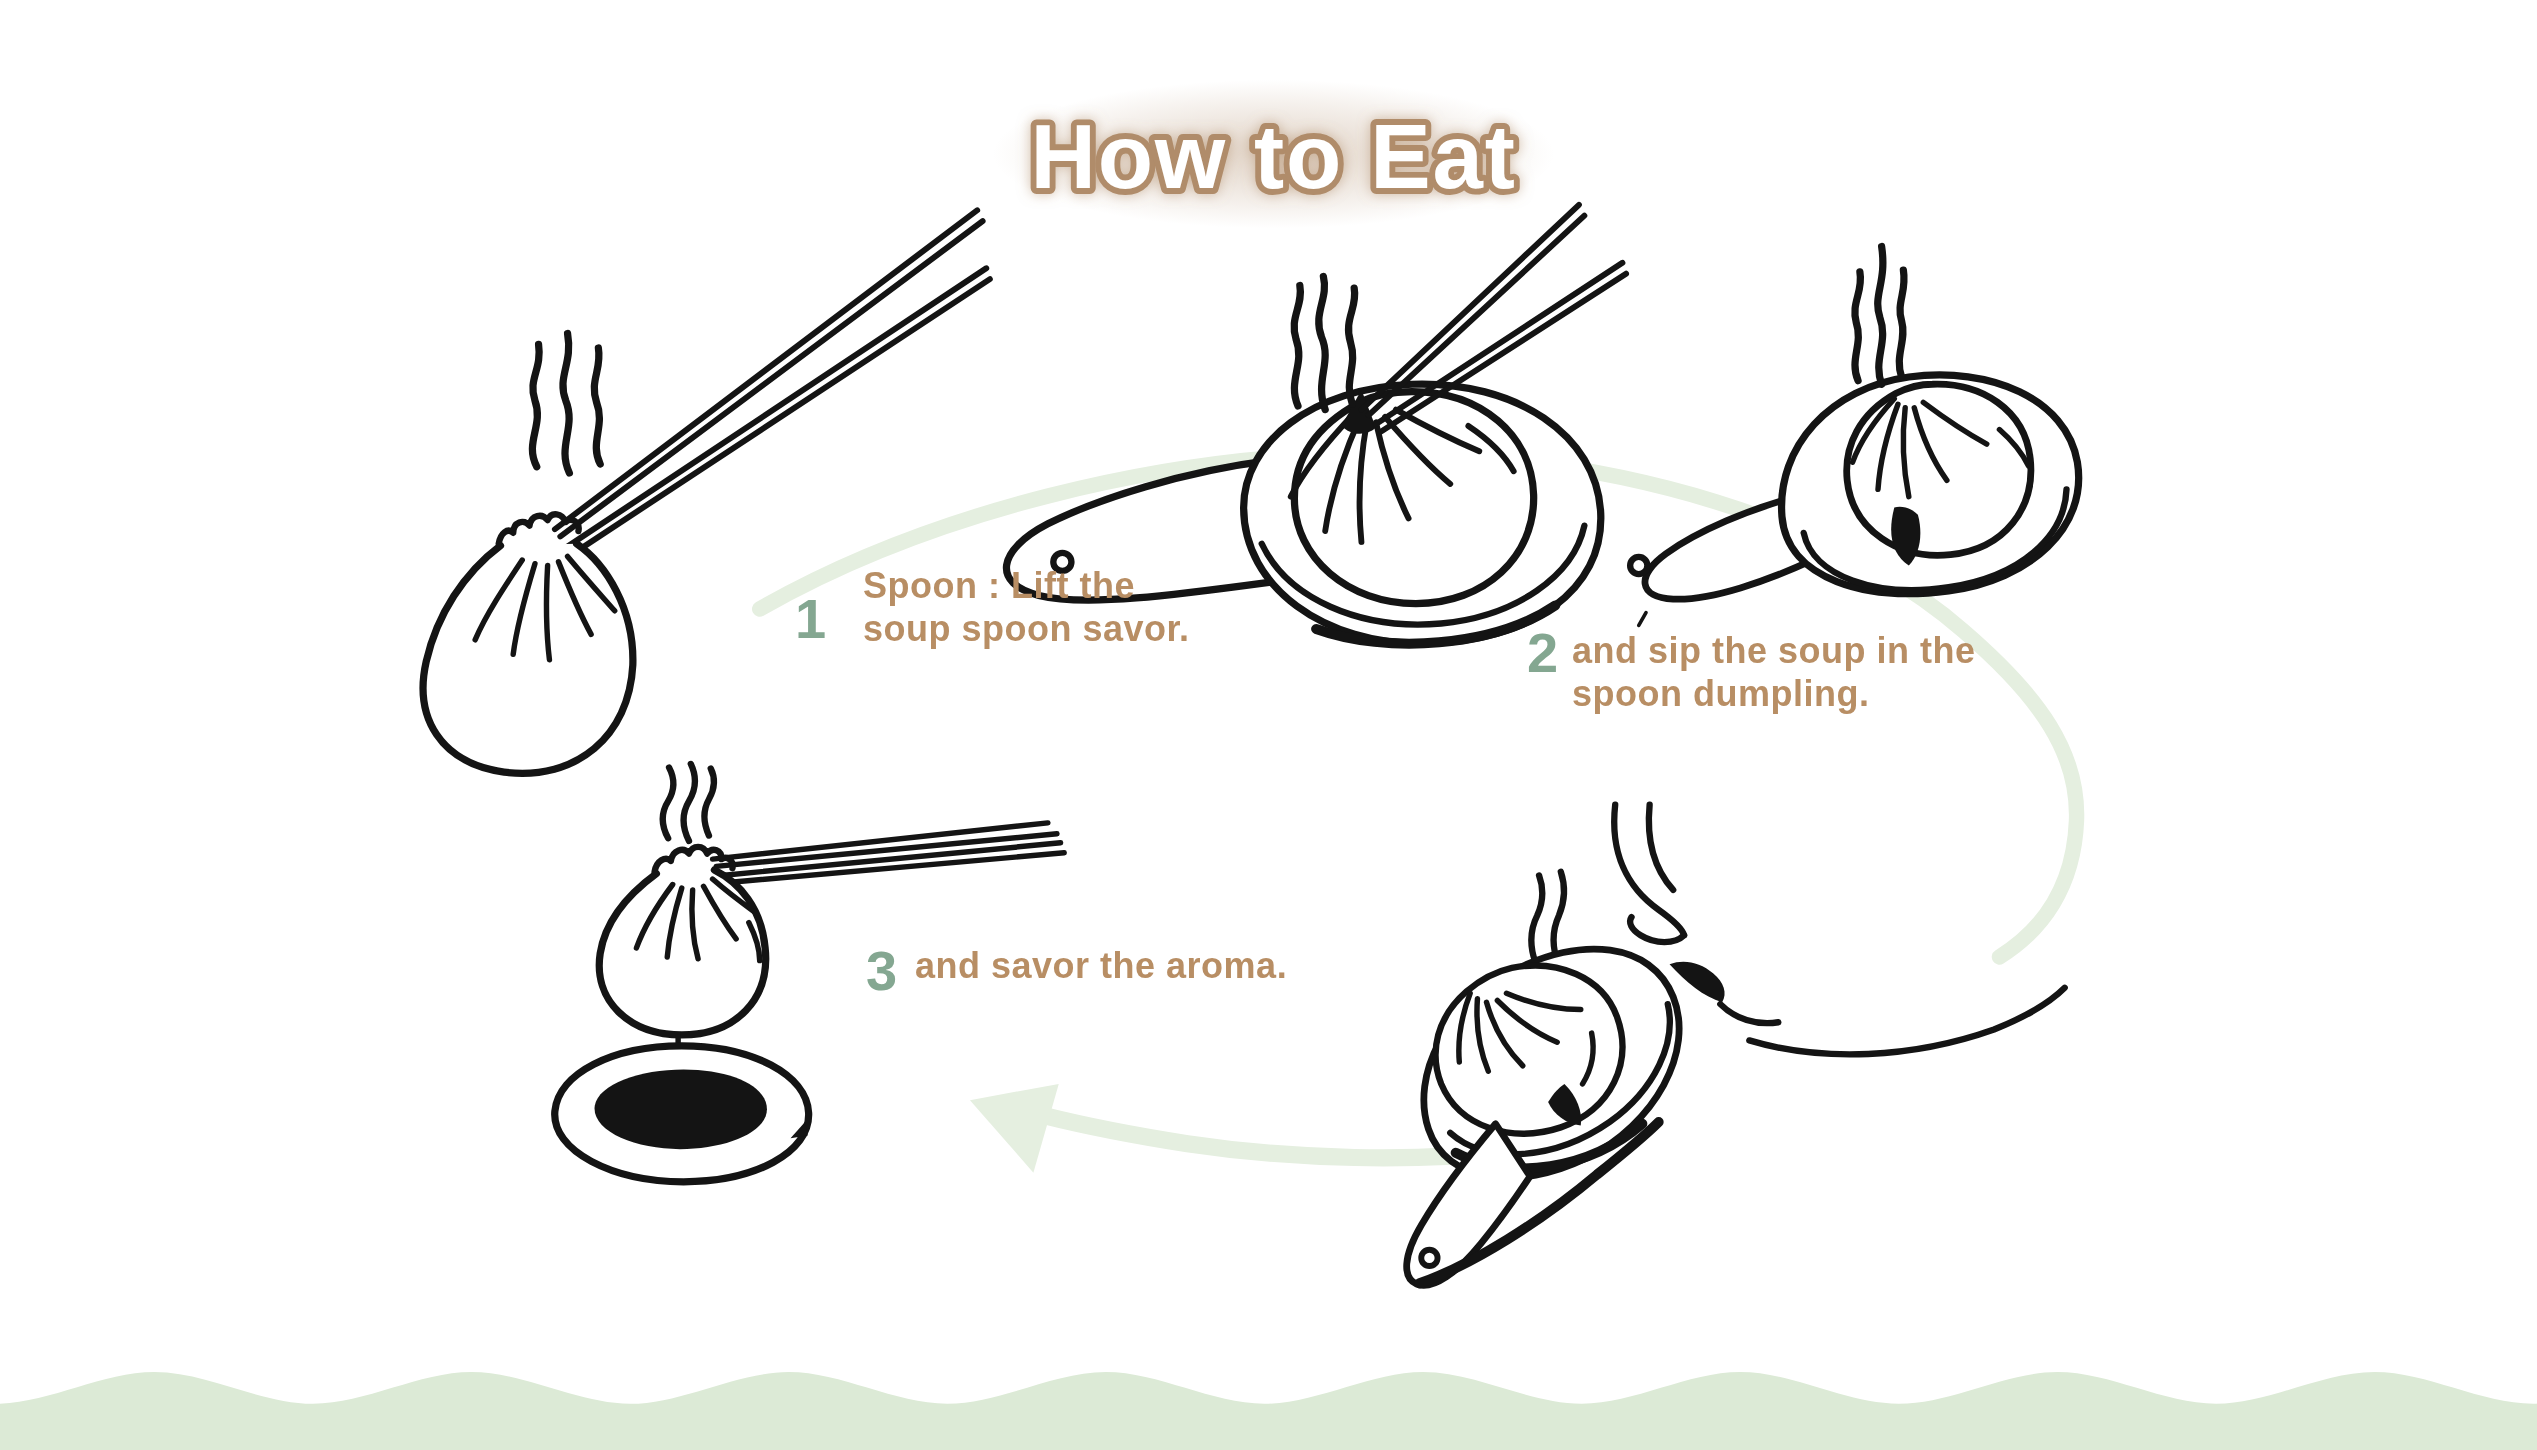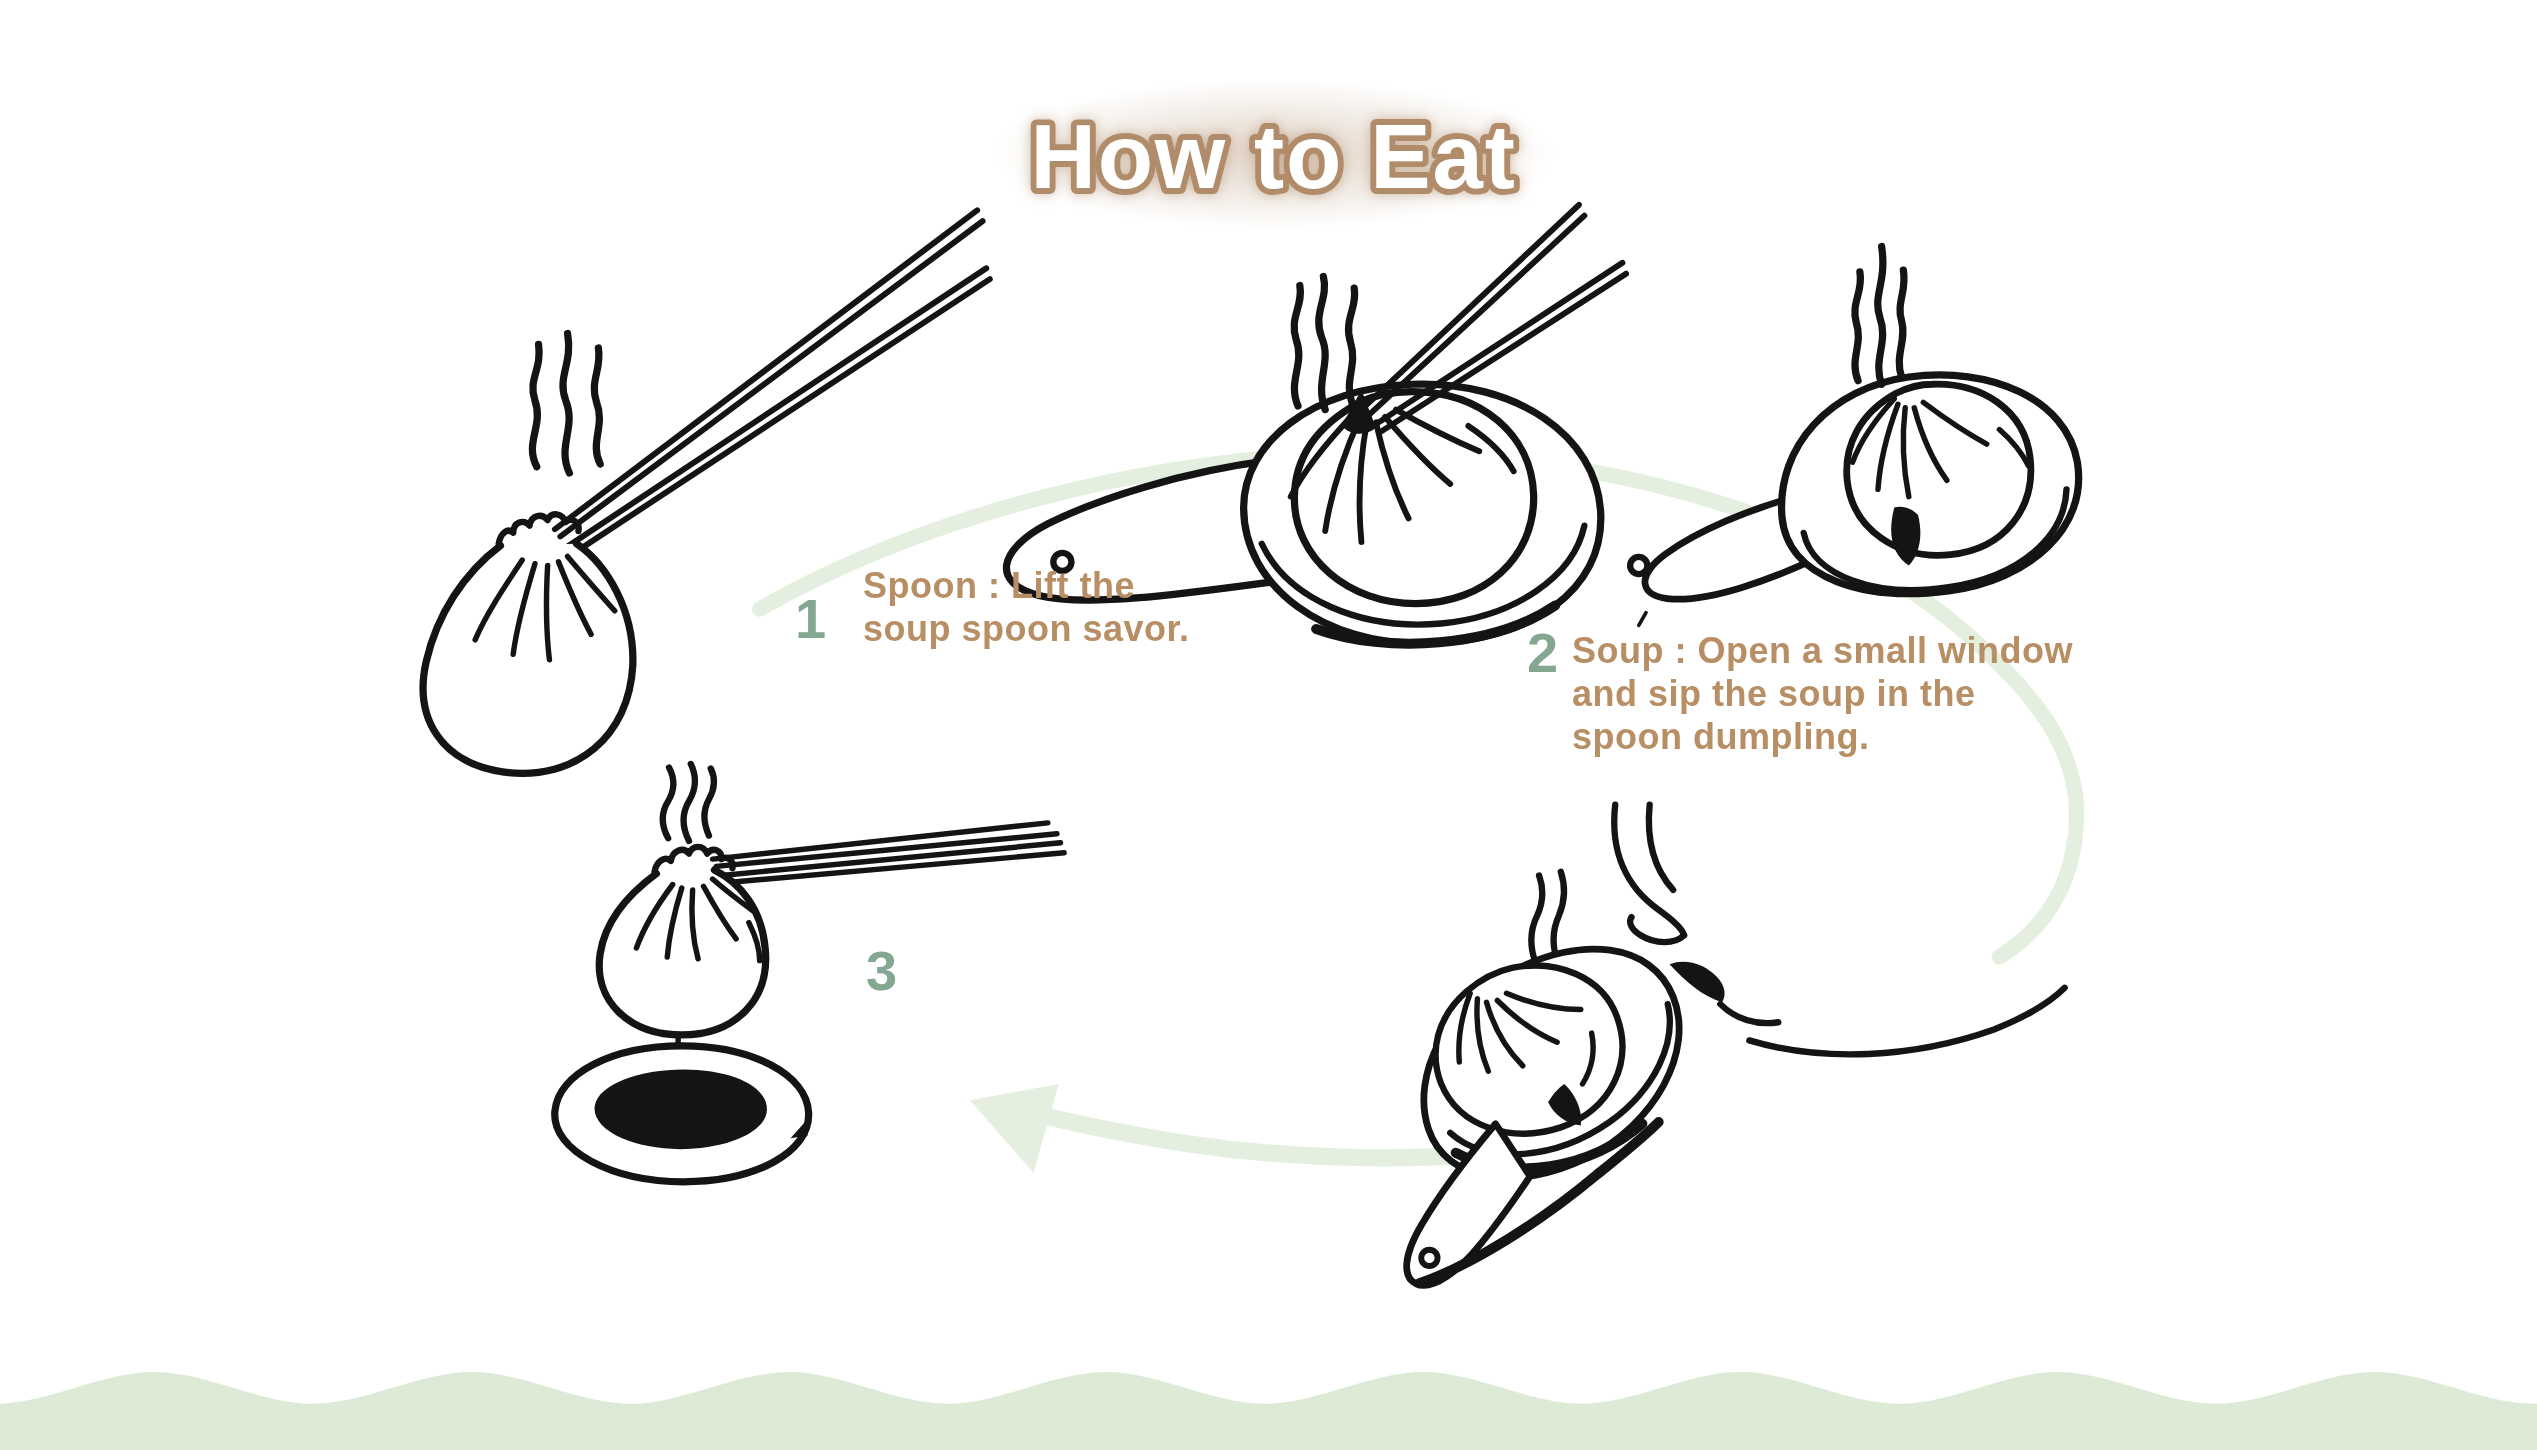--- a/index.html
+++ b/index.html
@@ -207,21 +207,21 @@
 </svg>
 
 <div class="step-number" style="left:785px;top:591px;">1</div>
 <div class="step-text" style="left:863px;top:564px;">
   <div class="step-line">Spoon : Lift the</div>
   <div class="step-line">soup spoon savor.</div>
 </div>
 
 <div class="step-number" style="left:1517px;top:625px;">2</div>
 <div class="step-text" style="left:1572px;top:629px;">
-  <div class="step-line">Soup : Open a small window</div>
   <div class="step-line">and sip the soup in the</div>
   <div class="step-line">spoon dumpling.</div>
 </div>
 
 <div class="step-number" style="left:856px;top:943px;">3</div>
 <div class="step-text" style="left:915px;top:944px;">
+  <div class="step-line">and savor the aroma.</div>
 </div>
 
 
 </body></html>

